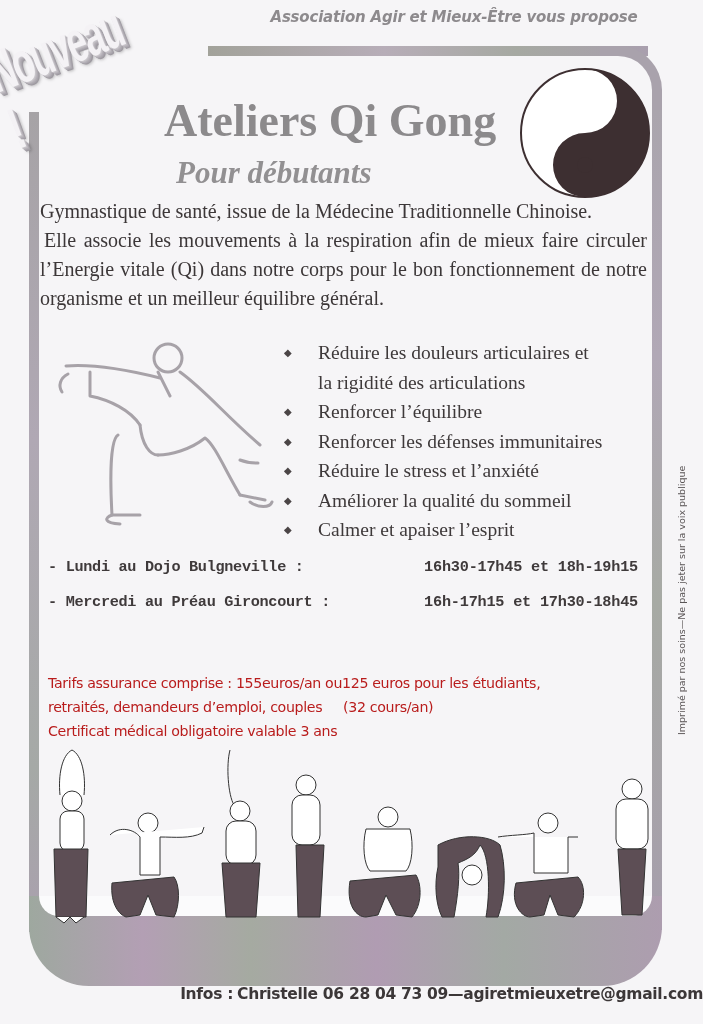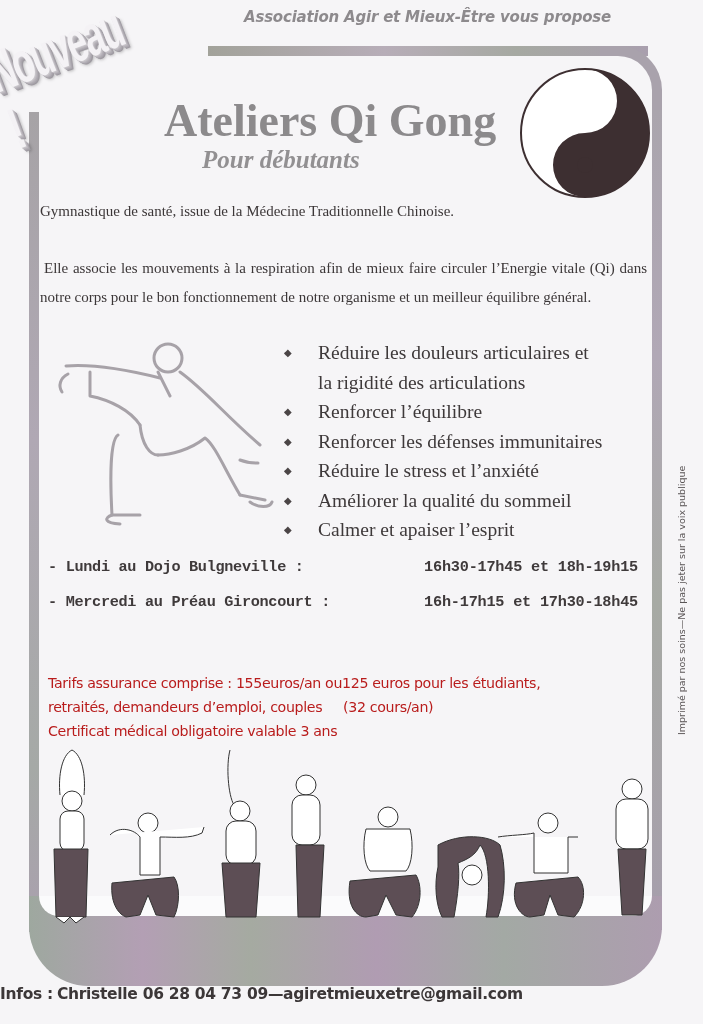--- a/index.html
+++ b/index.html
@@ -3,21 +3,21 @@
 <meta charset="utf-8">
 <style>
   html, body { margin:0; padding:0; }
   body {
     width:703px; height:1024px; position:relative; overflow:hidden;
     background:#f6f5f7;
     font-family:"Liberation Serif", serif;
     color:#3a3535;
   }
   .assoc {
-    position:absolute; left:244px; top:8px; width:420px; 
+    position:absolute; left:244px; top:8px; width:420px; text-align:center;
     font-family:"DejaVu Sans", sans-serif; font-style:italic; font-weight:bold;
     font-size:15px; color:#8d8a8d; letter-spacing:-0.2px;
   }
   
   .frame-top {
     position:absolute; left:208px; top:46px; width:440px; height:10px;
     background:linear-gradient(90deg,#a2a29a,#b7adb8 40%,#a6a9a2 70%,#a99fae);
   }
   .frame-tr {
     position:absolute; left:600px; top:46px; width:62px; height:80px;
@@ -48,29 +48,29 @@
     font-size:58px; line-height:60px; color:#f4f2f5;
     letter-spacing:-3px;
     text-shadow:1px 1px 0 #c9c6cb,2px 2px 0 #bdb9bf,3px 3px 0 #b1adb4,4px 4px 0 #a7a3aa,5px 5px 0 #9e9aa1,6px 6px 4px rgba(0,0,0,.25);
     transform:rotate(-21deg) scaleX(0.62);
   }
   .title {
     position:absolute; left:164px; top:94px;
     font-size:46px; font-weight:bold; color:#8c8a8c;
   }
   .subtitle {
-    position:absolute; left:176px; top:146px;
-    font-size:25px; font-weight:bold; font-style:italic; color:#929092;margin-left:26px;
+    position:absolute; left:176px; top:155px;
+    font-size:31px; font-weight:bold; font-style:italic; color:#929092;
   }
   .yinyang {
     position:absolute; left:518px; top:66px; width:134px; height:134px;
   }
   .intro {
     position:absolute; left:40px; top:197px; width:607px;
-    font-size:15px; line-height:29px; text-align:justify; text-align-last:left;
+    font-size:20px; line-height:29px; text-align:justify; text-align-last:left;
     color:#3c3738;
   }
   .intro p { margin:0; }
   .figure-main { position:absolute; left:40px; top:330px; width:240px; height:200px; }
   .benefits {
     position:absolute; left:284px; top:338px; width:370px; list-style:none; margin:0; padding:0;
     font-size:19.5px; line-height:29.5px; color:#3e393a;
   }
   .benefits li { position:relative; padding-left:34px; }
   .benefits li .bullet {
@@ -90,21 +90,21 @@
     letter-spacing:-0.35px;
   }
   .tarifs p { margin:0; white-space:nowrap; }
   .figures { position:absolute; left:40px; top:745px; width:612px; height:185px; }
   .vertical-note {
     position:absolute; left:676px; top:735px;
     transform:rotate(-90deg); transform-origin:left top;
     font-family:"DejaVu Sans", sans-serif; font-size:9.5px; color:#5a5556; white-space:nowrap;
   }
   .infos {
-    position:absolute; left:0; top:985px; width:703px; text-align:left;
+    position:absolute; left:0; top:985px; width:703px; text-align:right;
     font-family:"DejaVu Sans", sans-serif; font-weight:bold; font-size:15.5px; color:#3c3738;
     letter-spacing:-0.3px;
   }
   .infos .pre { margin-right:4px; }
 </style>
 </head>
 <body>
 
 <div class="assoc">Association Agir et Mieux-Être vous propose</div>
 
@@ -121,21 +121,21 @@
 
 <svg class="yinyang" viewBox="0 0 134 134">
   <circle cx="67" cy="67" r="64" fill="#ffffff" stroke="#3d2f31" stroke-width="2"></circle>
   <path d="M67 3 A64 64 0 0 1 67 131 A32 32 0 0 1 67 67 A32 32 0 0 0 67 3 Z" fill="#3d2f31"></path>
   <circle cx="67" cy="35" r="8" fill="#ffffff"></circle>
   <circle cx="67" cy="99" r="8" fill="#3d2f31"></circle>
 </svg>
 
 <div class="intro">
   <p>Gymnastique de santé, issue de la Médecine Traditionnelle Chinoise.</p>
-  <p style="text-indent:4px;margin-top:28px;">Elle associe les mouvements à la respiration afin de mieux faire circuler l’Energie vitale (Qi) dans notre corps pour le bon fonctionnement de notre organisme et un meilleur équilibre général.</p>
+  <p style="text-indent:4px;">Elle associe les mouvements à la respiration afin de mieux faire circuler l’Energie vitale (Qi) dans notre corps pour le bon fonctionnement de notre organisme et un meilleur équilibre général.</p>
 </div>
 
 <svg class="figure-main" viewBox="0 0 240 200" fill="none" stroke="#a7a2a8" stroke-width="3" stroke-linecap="round" stroke-linejoin="round">
   <path d="M28 44 C20 48 18 56 22 62"></path>
   <path d="M26 36 C50 34 80 38 120 48"></path>
   <path d="M50 42 L50 66 C70 70 90 80 100 95"></path>
   <circle cx="128" cy="28" r="14"></circle>
   <path d="M118 42 C122 50 126 58 130 66"></path>
   <path d="M140 42 C165 60 185 85 220 115"></path>
   <path d="M100 95 C102 115 110 125 118 125"></path>

